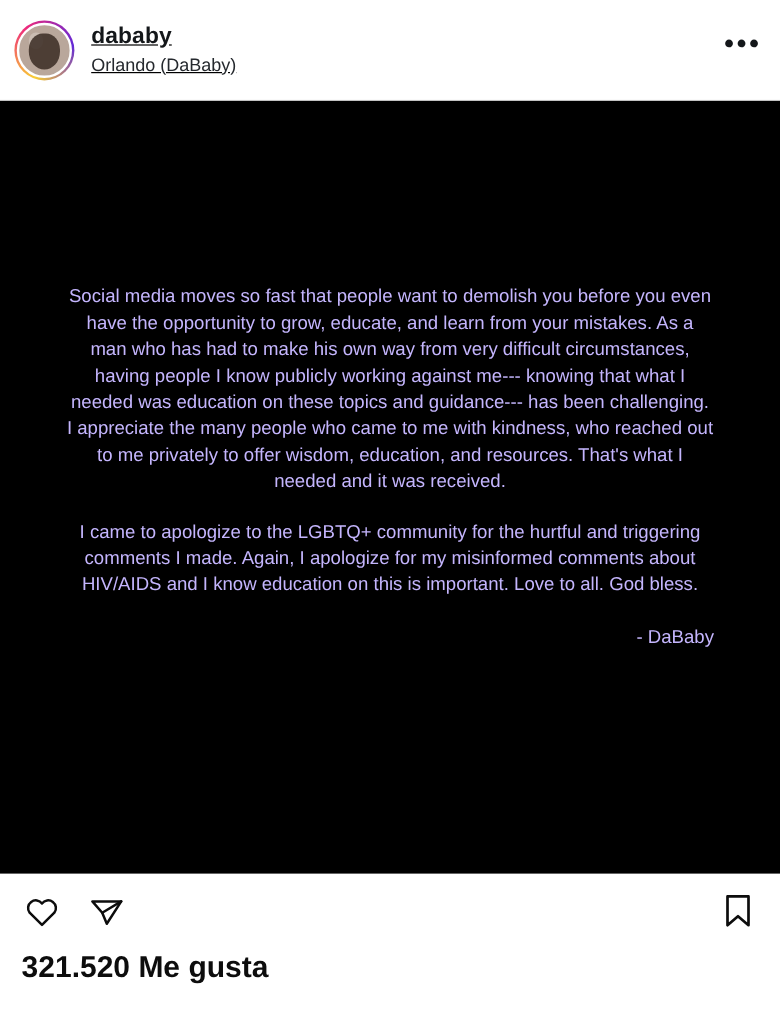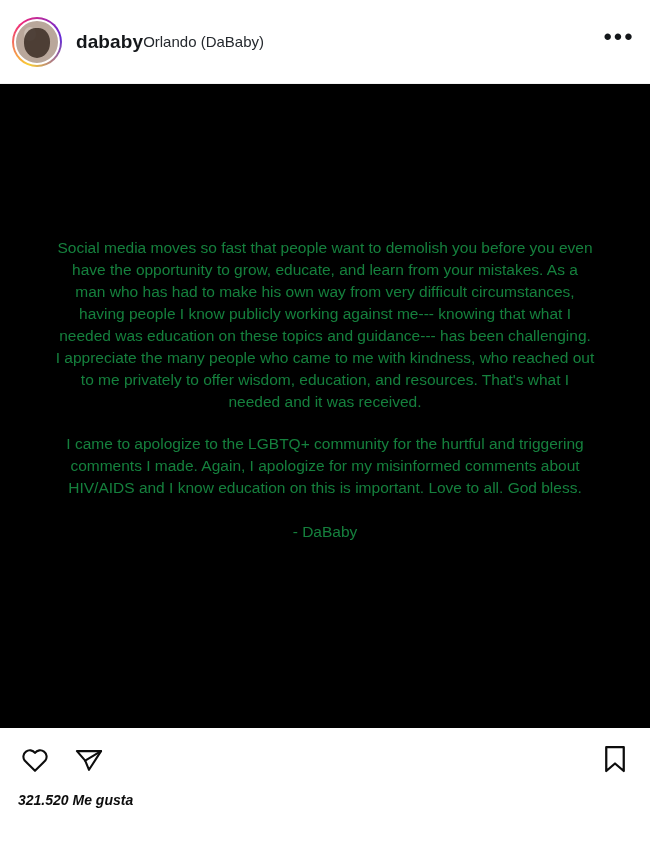--- a/index.html
+++ b/index.html
@@ -72,25 +72,26 @@
     top: 6px;
     width: 12px;
     height: 14px;
     border-radius: 50%;
     background: #d8cdc4;
     opacity: .55;
   }
   .header-text {
     margin-left: 14px;
     display: flex;
-    flex-direction: row;
-    justify-content: flex-start;
+    flex-direction: column;
+    justify-content: flex-end;
     line-height: 1.25;
     flex: 1 1 auto;
     min-width: 0;
+    text-decoration: underline;
   }
   .username {
     font-size: 19px;
     font-weight: bold;
     color: #14171a;
     letter-spacing: .1px;
   }
   .location {
     font-size: 15px;
     color: #25292e;
@@ -116,31 +117,32 @@
     flex: 1 1 auto;
     background: #000000;
     position: relative;
     display: flex;
     align-items: center;
     justify-content: center;
     overflow: hidden;
   }
   .statement {
     width: 540px;
-    color: #15803d;
+    color: #c4b5fd;
     font-size: 15.5px;
     line-height: 1.42;
     text-align: center;
     margin-top: -32px;
   }
   .statement p {
     margin: 0 0 20px 0;
   }
   .statement p:last-child {
     margin-bottom: 0;
+    text-align: right;
   }
   .statement .signature {
     margin-top: 22px;
   }
 
   
   .post-actions {
     flex: 0 0 62px;
     height: 62px;
     display: flex;
@@ -169,24 +171,23 @@
   .post-likes {
     flex: 0 0 52px;
     height: 52px;
     display: flex;
     align-items: flex-start;
     padding: 2px 18px 0 18px;
     box-sizing: border-box;
     background: #ffffff;
   }
   .likes-text {
-    font-size: 14px;
+    font-size: 25px;
     font-weight: bold;
     color: #0d0d0d;
-    font-style: italic;
   }
 </style>
 </head>
 <body>
 
 <div class="post">
 
   <div class="post-header">
     <div class="avatar-ring">
       <div class="avatar-inner">

